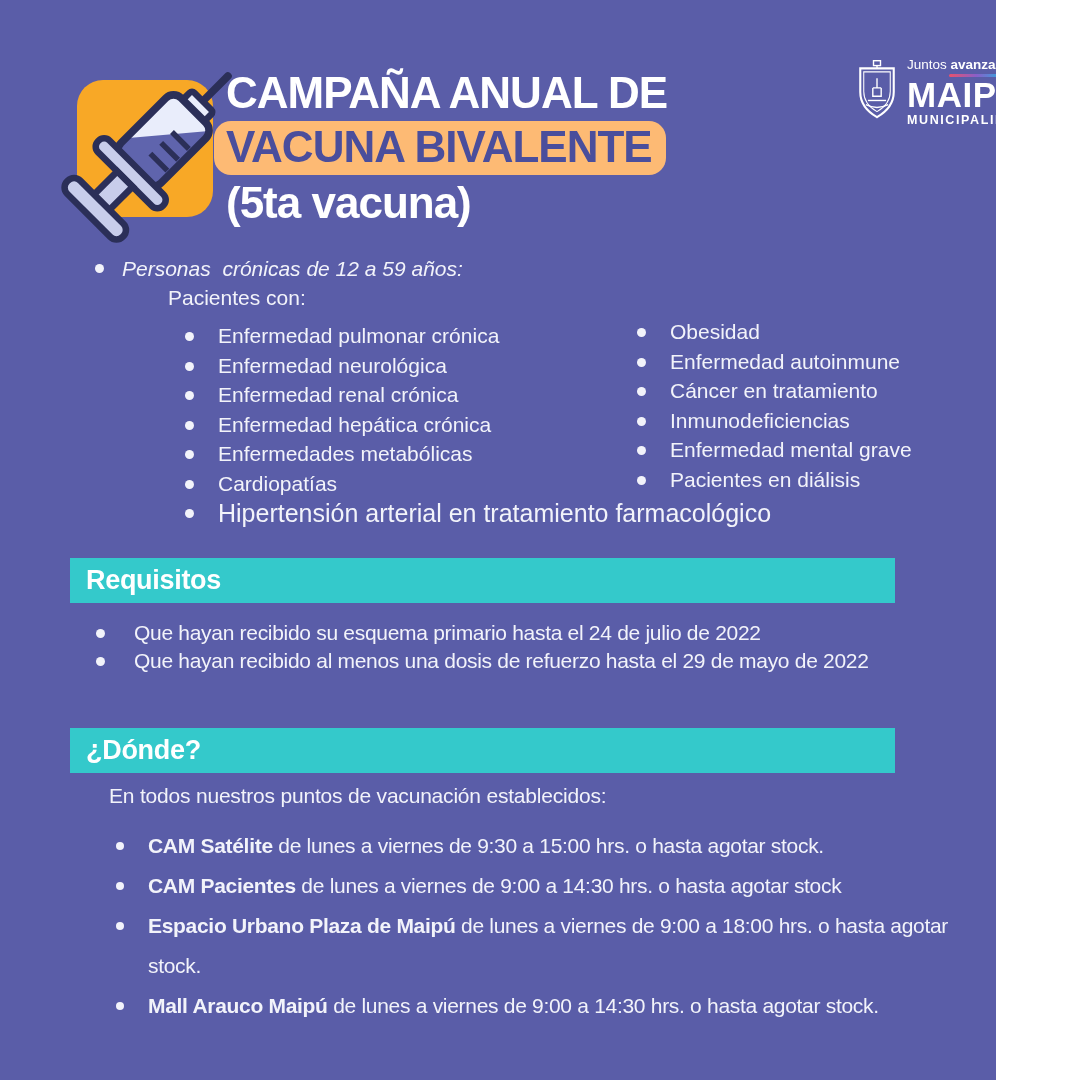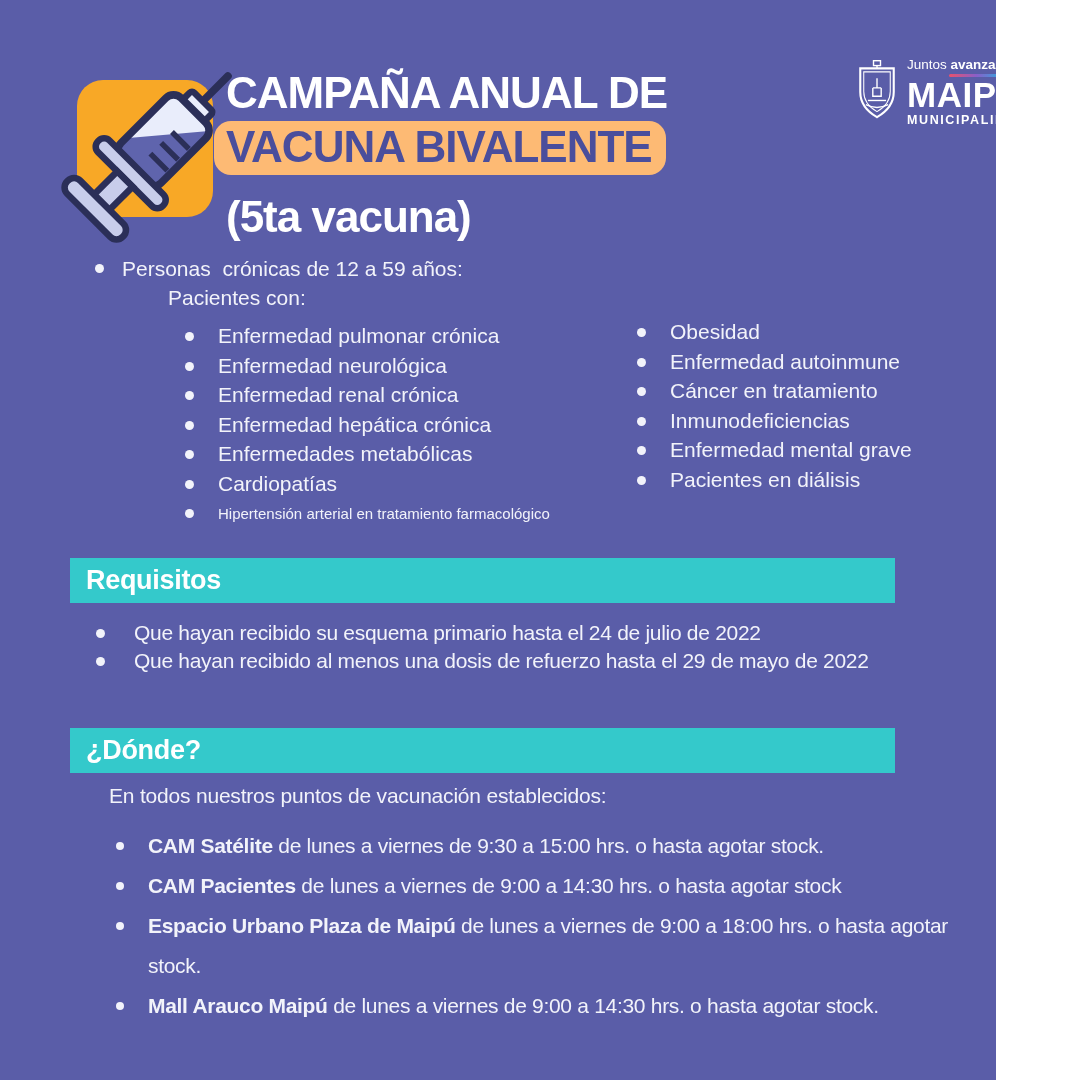--- a/index.html
+++ b/index.html
@@ -22,21 +22,21 @@
     line-height:50px; white-space:nowrap;
   }
   .title-pill {
     display:inline-block; background:#fdba74; color:#4a4e9c;
     font-size:44px; font-weight:800; letter-spacing:-1px; line-height:48px;
     border-radius:17px; padding:2px 14px 4px 12px; margin:3px 0 0 -12px;
     white-space:nowrap;
   }
   .title-line3 {
     font-size:44px; font-weight:800; color:#ffffff; letter-spacing:-1px;
-    line-height:50px; margin-top:17px; white-space:nowrap;
+    line-height:50px; margin-top:3px; white-space:nowrap;
   }
 
   
   .logo { position:absolute; left:856px; top:58px; display:flex; gap:9px; align-items:flex-start; }
   .shield-svg { width:42px; height:60px; margin-top:2px; }
   .logo-text { display:flex; flex-direction:column; }
   .tagline { font-size:13.5px; color:#ffffff; line-height:14px; white-space:nowrap; }
   .tagline .tag-bold { font-weight:bold; }
   .tag-bar {
     height:3px; width:78px; margin:2px 0 1px 42px; border-radius:2px;
@@ -47,30 +47,30 @@
 
   
   ul { list-style:none; margin:0; padding:0; }
   li.bul { position:relative; padding-left:33px; }
   li.bul::before {
     content:""; position:absolute; left:0; width:9px; height:9px;
     border-radius:50%; background:#f2f3fa;
   }
 
   
-  .audience-intro { position:absolute; left:95px; top:254px; font-size:21px; line-height:29px; }
+  .audience-intro { position:absolute; left:95px; top:254px; font-size:21px; line-height:29px;font-style:italic; }
   .audience-intro li.bul { padding-left:27px; white-space:pre-wrap; }
   .audience-intro li.bul::before { top:10px; }
   .audience-subintro { position:absolute; left:168px; top:283px; font-size:21px; line-height:29px; }
 
   .cond-col { position:absolute; font-size:21px; line-height:29.5px; }
   .cond-left  { left:185px; top:321px; width:440px; }
   .cond-right { left:637px; top:317px; width:400px; }
   .cond-col li.bul::before { top:11px; }
-  .cond-full { position:absolute; left:185px; top:499px; font-size:15px; line-height:29px; }
+  .cond-full { position:absolute; left:185px; top:499px; font-size:25px; line-height:29px; }
   .cond-full li.bul::before { top:10px; }
 
   
   .banner {
     position:absolute; left:70px; width:825px; height:45px;
     background:#34c9cb; display:flex; align-items:center;
   }
   .banner-req   { top:558px;text-align:right; }
   .banner-where { top:728px; }
   .banner .banner-label {

